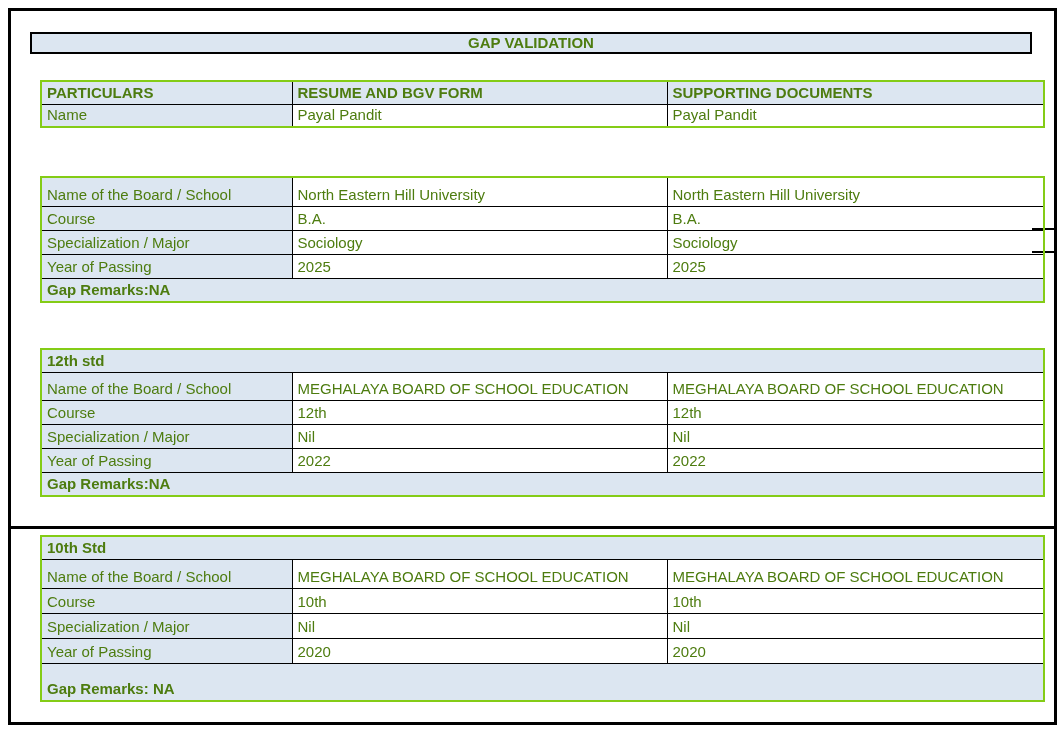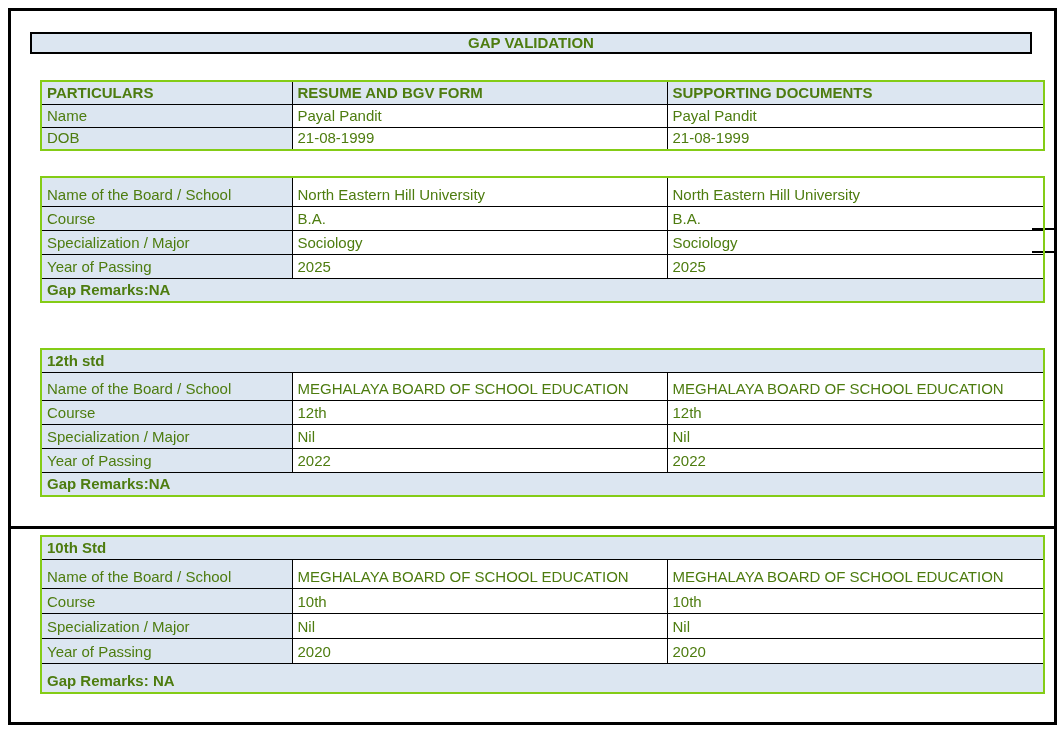--- a/index.html
+++ b/index.html
@@ -32,21 +32,21 @@
   .t3 { top:348px;padding-left:42px; }
   .t4 { top:535px; }
   table.tbl td {
     border:1px solid #000;
     padding:0 4px 3px 5px;
     vertical-align:bottom;
     overflow:hidden; white-space:nowrap;
   }
   .c1 { width:251px; } .c2 { width:375px; } .c3 { width:377px; }
   .r23 { height:23px; } .r24 { height:24px; } .r25 { height:25px; }
-  .r28 { height:28px; } .r29 { height:29px; } .r30 { height:30px; }
+  .r28 { height:28px; } .r29 { height:29px; } .r30 { height:38px; }
   td.fill { background:#dce6f1; }
   td.bold { font-weight:700; }
   .protrusion {
     position:absolute; left:1032px; top:228px; width:25px; height:25px;
     border-top:2px solid #000; border-bottom:2px solid #000;
   }
 </style>
 </head>
 <body>
 
@@ -67,25 +67,20 @@
     <tbody>
       <tr class="r23">
         <td class="fill bold">PARTICULARS</td>
         <td class="fill bold">RESUME AND BGV FORM</td>
         <td class="fill bold">SUPPORTING DOCUMENTS</td>
       </tr>
       <tr class="r23">
         <td class="fill">Name</td>
         <td>Payal Pandit</td>
         <td>Payal Pandit</td>
-      </tr>
-      <tr class="r23">
-        <td class="fill">DOB</td>
-        <td>21-08-1999</td>
-        <td>21-08-1999</td>
       </tr>
     </tbody>
   </table>
 
   <table class="tbl t2">
     <colgroup>
         <col class="c1">
         <col class="c2">
         <col class="c3">
       </colgroup>

